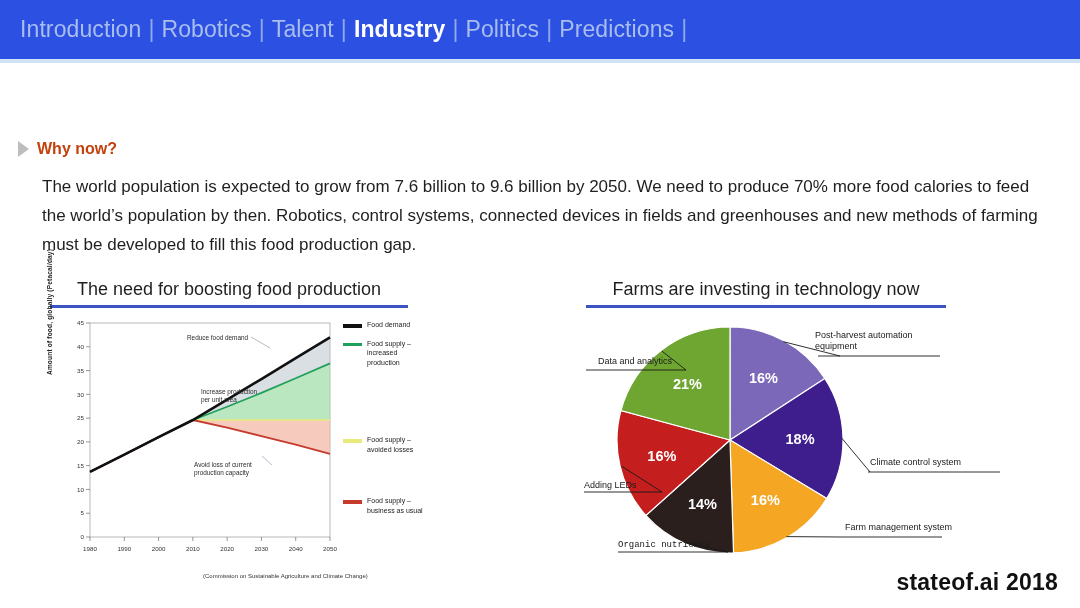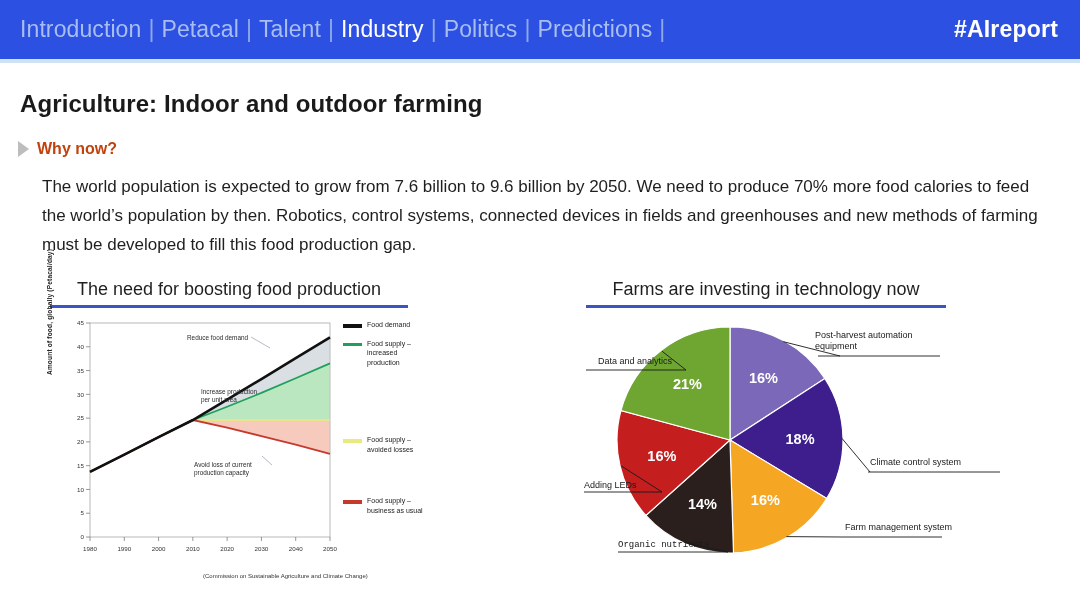--- a/index.html
+++ b/index.html
@@ -19,21 +19,21 @@
   }
   .navbar-underline {
     position: absolute; left: 0; top: 59px; width: 1080px; height: 4px;
     background: #cfe3f5;
   }
   .nav-items {
     display: flex; align-items: baseline; margin-left: 20px;
     font-size: 23px; letter-spacing: .1px; white-space: nowrap; text-align: right;
   }
   .nav-link { color: #A9BEEF; font-weight: 400; }
-  .nav-link.active { color: #FFFFFF; font-weight: 400; }
+  .nav-link.active { color: #FFFFFF; font-weight: 700; }
   .nav-sep { color: #8FA9E8; margin: 0 7px; font-weight: 300; }
   .nav-hash {
     position: absolute; right: 22px; top: 16px;
     color: #FFFFFF; font-size: 23px; font-weight: 700; letter-spacing: .2px;
   }
 
   
   .slide-title {
     position: absolute; left: 20px; top: 90px;
     font-size: 24px; font-weight: 700; color: #1a1a1a; letter-spacing: .1px;
@@ -103,36 +103,34 @@
 </style>
 </head>
 <body>
 
 <div id="root">
 
   <div class="navbar">
     <div class="nav-items">
       <span class="nav-link">Introduction</span>
       <span class="nav-sep">|</span>
-      <span class="nav-link">Petacal</span>
+      <span class="nav-link">Robotics</span>
       <span class="nav-sep">|</span>
       <span class="nav-link">Talent</span>
       <span class="nav-sep">|</span>
       <span class="nav-link active">Industry</span>
       <span class="nav-sep">|</span>
       <span class="nav-link">Politics</span>
       <span class="nav-sep">|</span>
       <span class="nav-link">Predictions</span>
       <span class="nav-sep">|</span>
     </div>
-    <div class="nav-hash">#AIreport</div>
   </div>
   <div class="navbar-underline"></div>
 
-  <div class="slide-title">Agriculture: Indoor and outdoor farming</div>
 
   <div class="why-row">
     <div class="tri-bullet"></div>
     <div class="why-label">Why now?</div>
   </div>
 
   <div class="body-text">The world population is expected to grow from 7.6 billion to 9.6 billion by 2050. We need to produce 70% more food calories to feed the world’s population by then. Robotics, control systems, connected devices in fields and greenhouses and new methods of farming must be developed to fill this food production gap.</div>
 
   <div class="panel-head" id="head-right">Farms are investing in technology now</div>
   <div class="panel-head" id="head-left">The need for boosting food production</div>
@@ -244,14 +242,15 @@
       </svg>
 
     <div class="pie-label" id="pl-0" style="left:245px; top:18px; width:130px;">Post-harvest automation equipment</div>
     <div class="pie-label" id="pl-1" style="left:300px; top:145px; width:140px;">Climate control system</div>
     <div class="pie-label" id="pl-2" style="left:275px; top:210px; width:110px;">Farm management system</div>
     <div class="pie-label" id="pl-3" style="left:48px; top:228px; width:110px;font-family:Liberation Mono, monospace;">Organic nutrients</div>
     <div class="pie-label" id="pl-4" style="left:14px; top:168px; width:78px;">Adding LEDs</div>
     <div class="pie-label" id="pl-5" style="left:16px; top:44px; width:100px;padding-left:12px;">Data and analytics</div>
   </div>
 
+  <div class="footer-brand">stateof.ai 2018</div>
 
 </div>
 
 </body></html>

